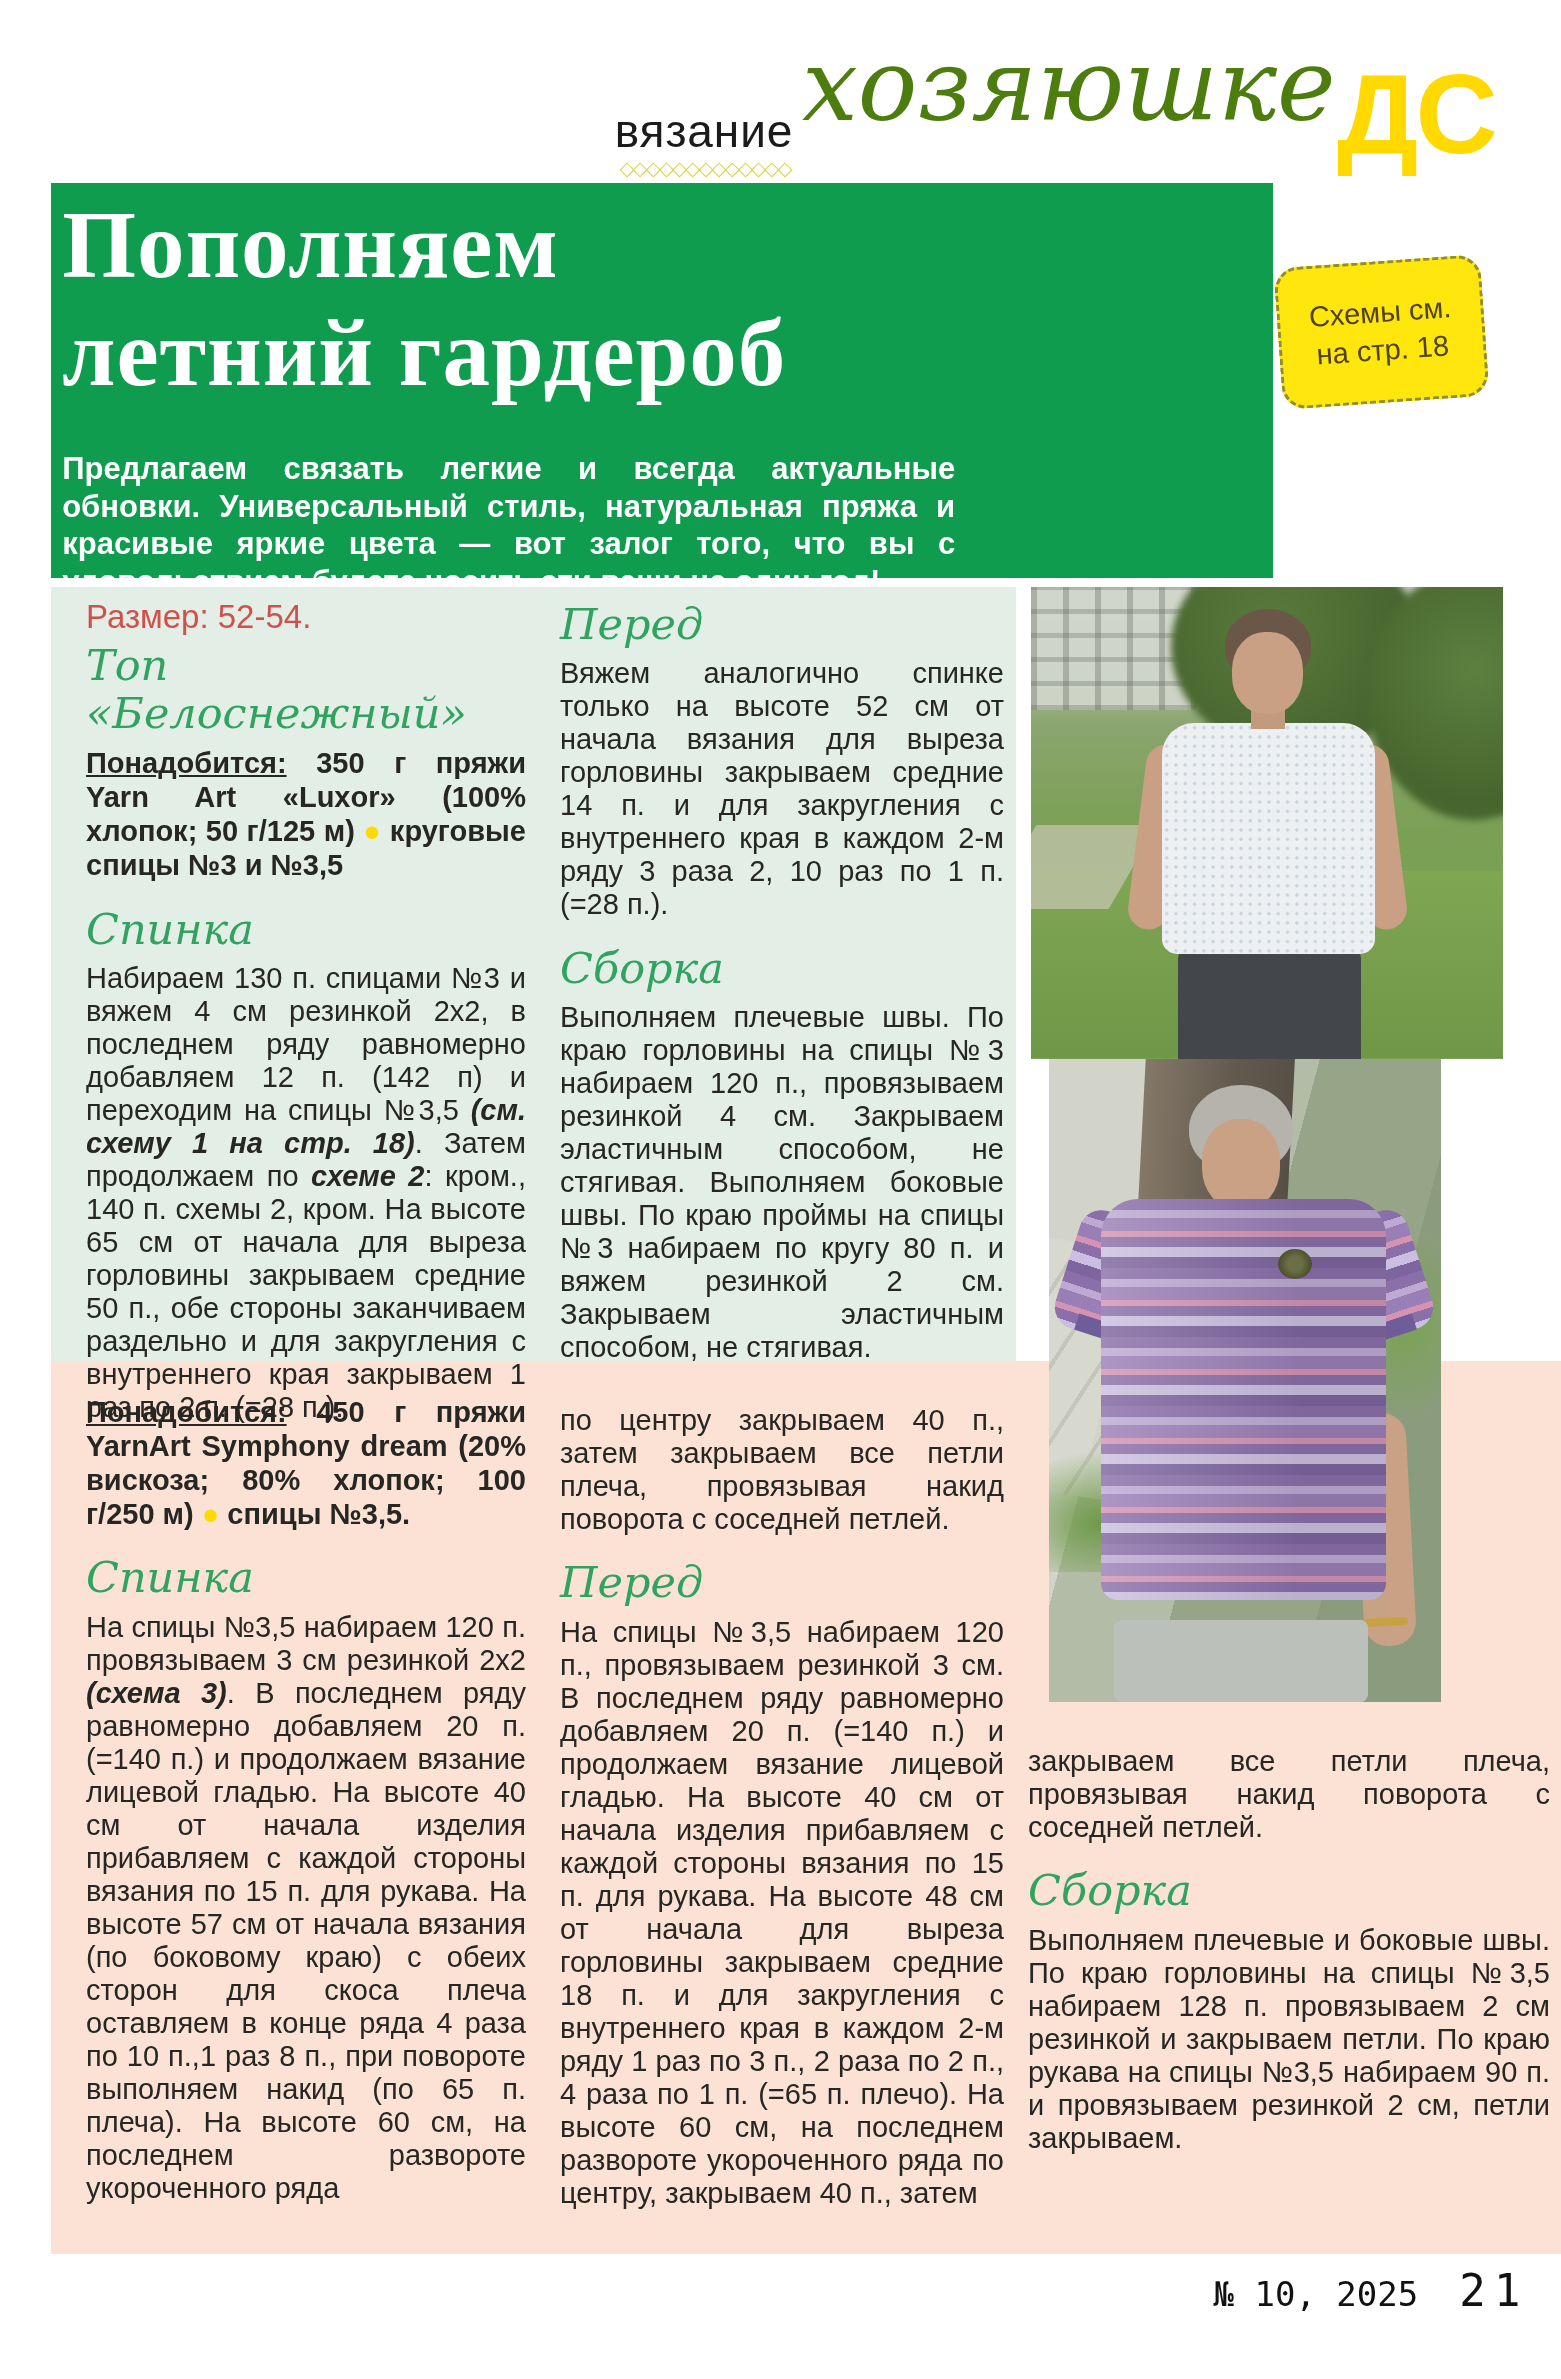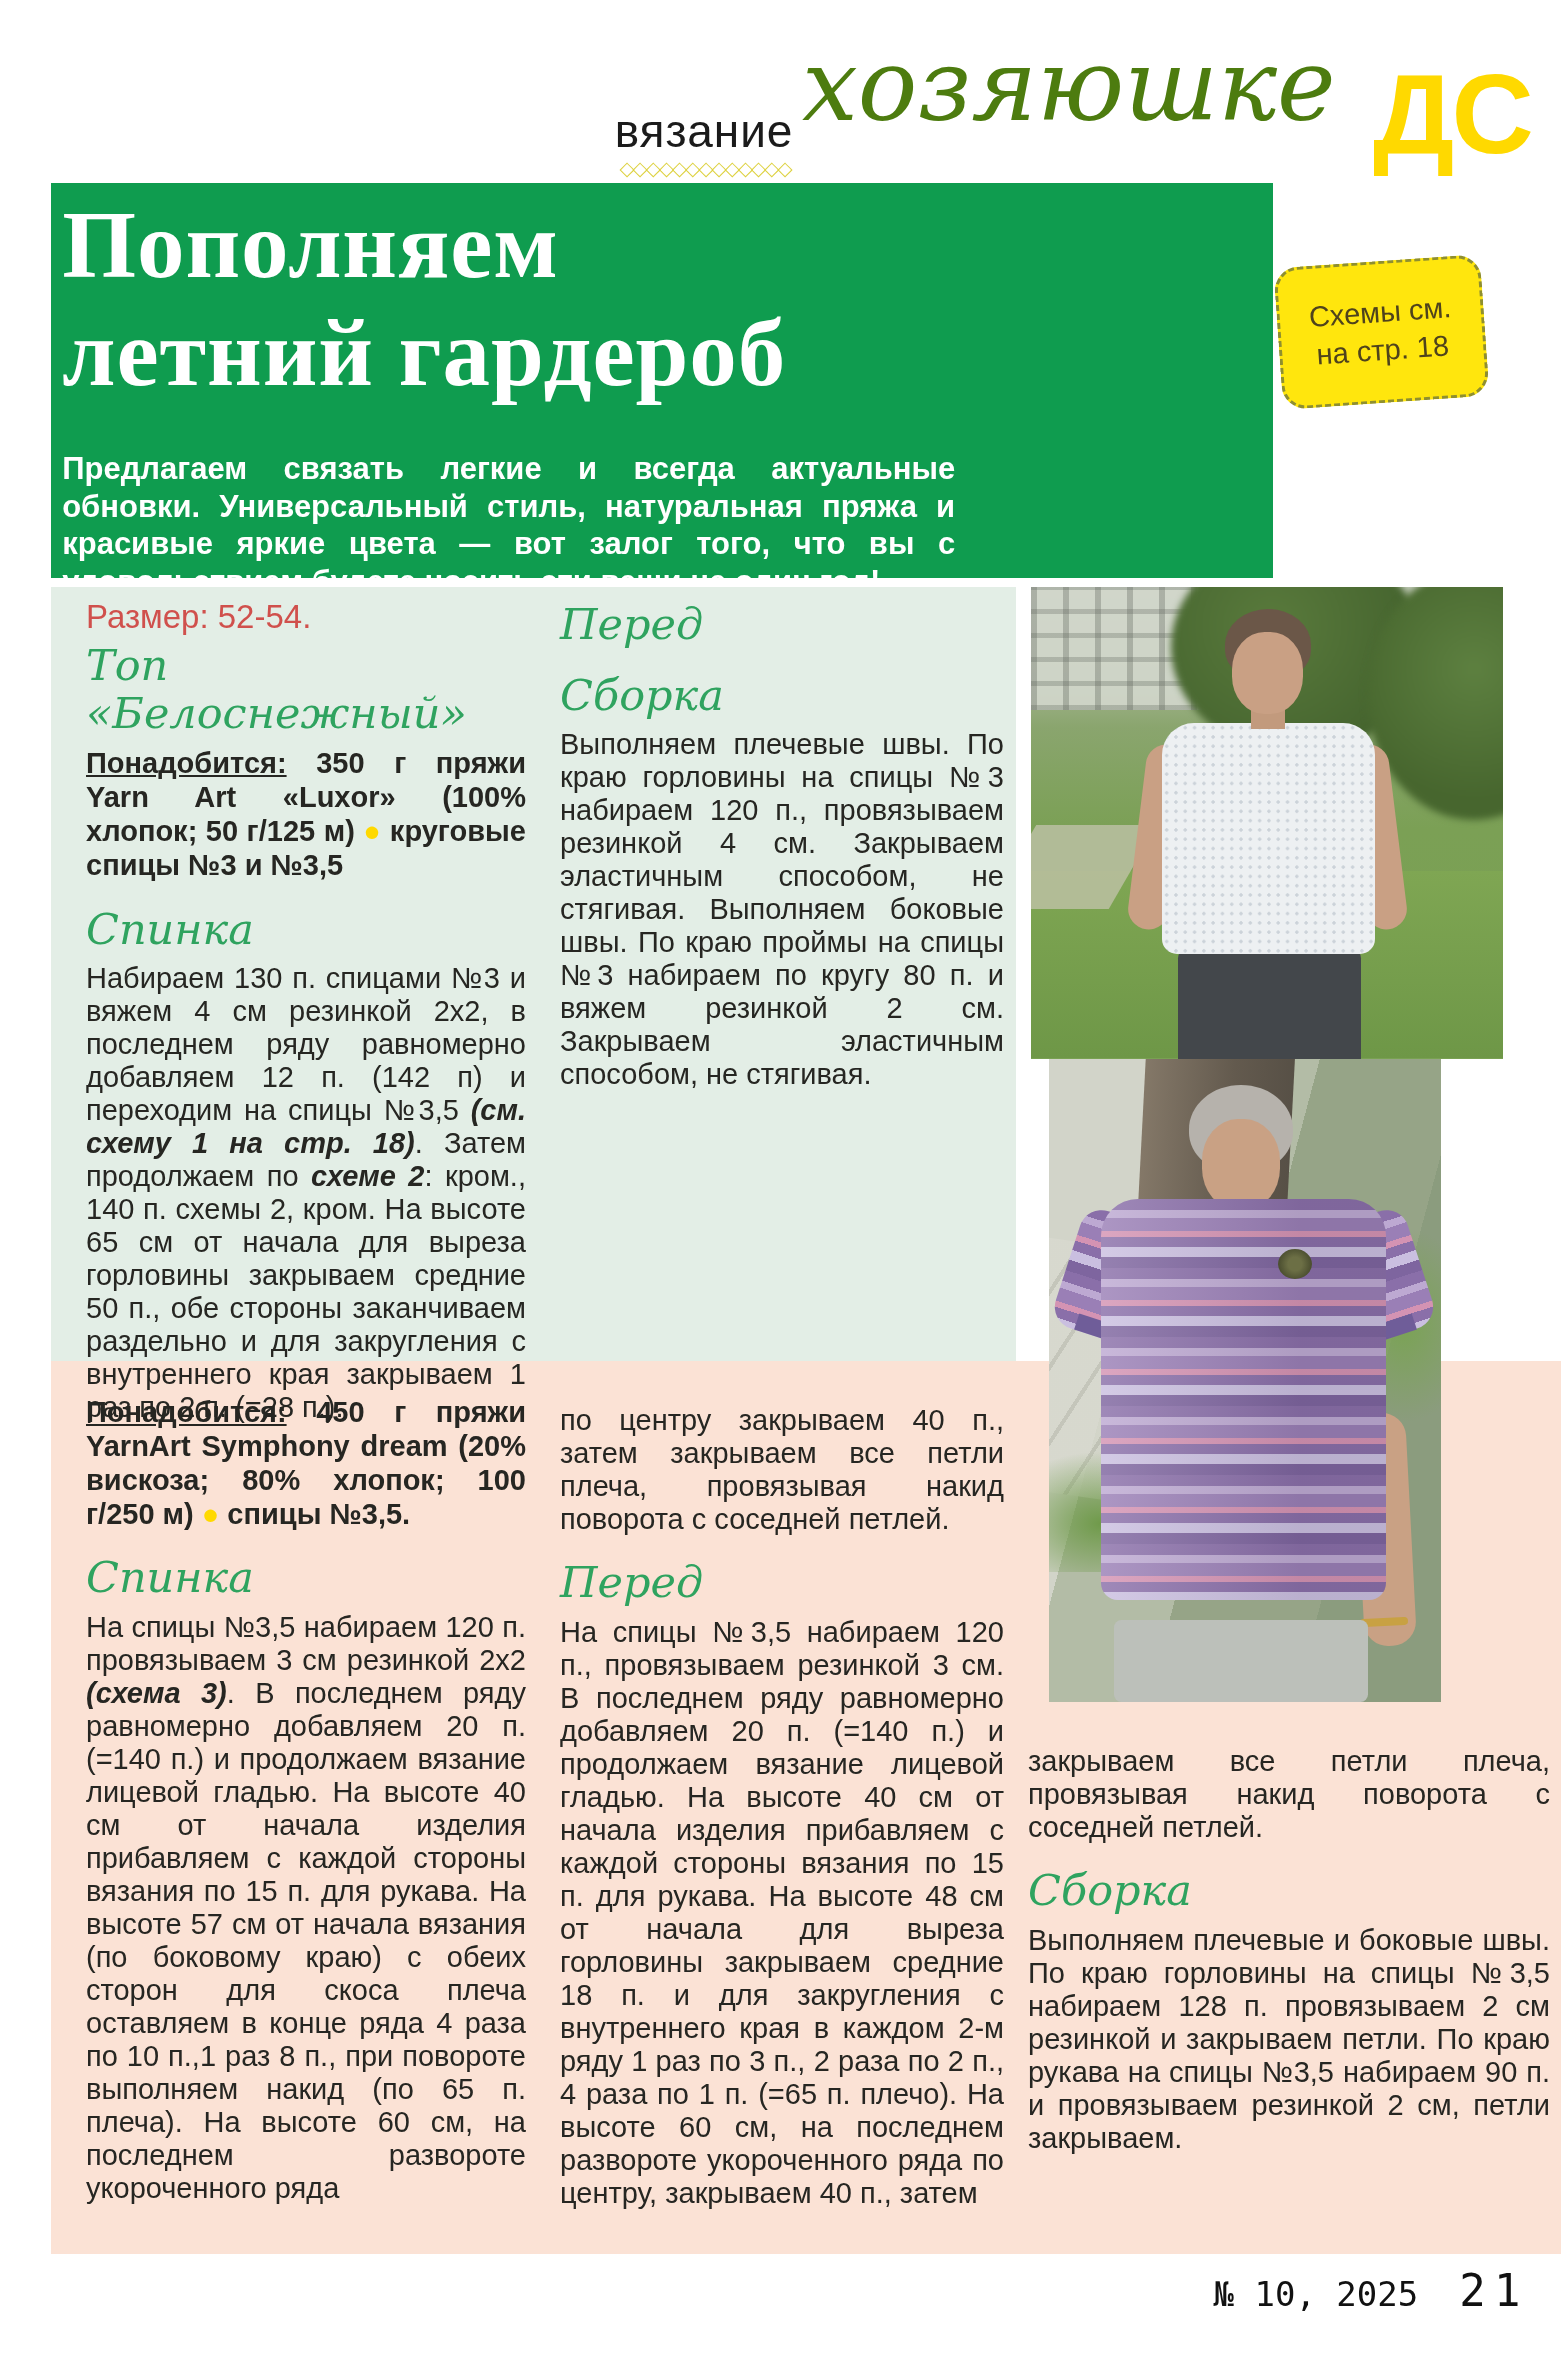--- a/index.html
+++ b/index.html
@@ -7,21 +7,21 @@
         font-family:"Liberation Sans",sans-serif;color:#262622;}
   .abs{position:absolute;}
 
   
   .kicker{left:604px;top:104px;width:200px;text-align:center;font-size:46px;color:#1b1b1b;letter-spacing:0.9px;}
   .kicker-diamonds{left:600px;top:157px;width:210px;text-align:center;font-size:19.6px;color:#ddd13e;
                    letter-spacing:-1.9px;white-space:nowrap;overflow:hidden;}
   .logo-script{left:802px;top:28px;font-family:"DejaVu Serif",serif;font-style:italic;
                font-size:99px;color:#4d7c0f;}
   .logo-badge{left:1337px;top:48px;font-size:114px;font-weight:bold;letter-spacing:-2.8px;
-              color:var(--badge-yellow,#ffd900);margin-left:36px;}
+              color:var(--badge-yellow,#ffd900);}
 
   
   .banner{left:51px;top:183px;width:1222px;height:395px;background:var(--banner-green,#0f9c4f);}
   .banner-title{position:absolute;left:11.2px;top:9.3px;font-family:"Liberation Serif",serif;
                 font-weight:bold;color:#ffffff;font-size:95px;line-height:1.13;letter-spacing:0.9px;}
   .banner-intro{position:absolute;left:11.2px;top:267px;width:893px;font-size:31px;font-weight:bold;
                 color:#ffffff;line-height:1.21;text-align:justify;}
   .badge{position:absolute;left:1227px;top:78px;width:201px;height:136px;transform:rotate(-4deg);
          background:var(--badge-bg,#ffe60d);border:3.7px dashed #8f8f2f;border-radius:24px;
          display:flex;flex-direction:column;justify-content:center;align-items:center;}
@@ -178,20 +178,21 @@
   </div>
 
   <div class="col col1b">
     <p class="materials"><span class="seg-bu">Понадобится:</span><span class="seg-b"> 450 г пряжи YarnArt Symphony dream (20% вискоза; 80% хлопок; 100 г/250 м) </span><span class="seg-dot">●</span><span class="seg-b"> спицы №3,5.</span></p>
     <div class="sh">Спинка</div>
     <p><span>На спицы №3,5 набираем 120 п. провязываем 3 см резинкой 2х2 </span><span class="seg-bi">(схема 3)</span><span>. В последнем ряду равномерно добавляем 20 п. (=140 п.) и продолжаем вязание лицевой гладью. На высоте 40 см от начала изделия прибавляем с каждой стороны вязания по 15 п. для рукава. На высоте 57 см от начала вязания (по боковому краю) с обеих сторон для скоса плеча оставляем в конце ряда 4 раза по 10 п.,1 раз 8 п., при повороте выполняем накид (по 65 п. плеча). На высоте 60 см, на последнем развороте укороченного ряда</span></p>
   </div>
 
   <div class="col col2a">
     <div class="sh first">Перед</div>
+    <p>Вяжем аналогично спинке только на высоте 52 см от начала вязания для выреза горловины закрываем средние 14 п. и для закругления с внутреннего края в каждом 2-м ряду 3 раза 2, 10 раз по 1 п. (=28 п.).</p>
     <div class="sh">Сборка</div>
     <p>Выполняем плечевые швы. По краю горловины на спицы №3 набираем 120 п., провязываем резинкой 4 см. Закрываем эластичным способом, не стягивая. Выполняем боковые швы. По краю проймы на спицы №3 набираем по кругу 80 п. и вяжем резинкой 2 см. Закрываем эластичным способом, не стягивая.</p>
   </div>
 
   <div class="col col2b">
     <p>по центру закрываем 40 п., затем закрываем все петли плеча, провязывая накид поворота с соседней петлей.</p>
     <div class="sh">Перед</div>
     <p>На спицы №3,5 набираем 120 п., провязываем резинкой 3 см. В последнем ряду равномерно добавляем 20 п. (=140 п.) и продолжаем вязание лицевой гладью. На высоте 40 см от начала изделия прибавляем с каждой стороны вязания по 15 п. для рукава. На высоте 48 см от начала для выреза горловины закрываем средние 18 п. и для закругления с внутреннего края в каждом 2-м ряду 1 раз по 3 п., 2 раза по 2 п., 4 раза по 1 п. (=65 п. плечо). На высоте 60 см, на последнем развороте укороченного ряда по центру, закрываем 40 п., затем</p>
   </div>
 

